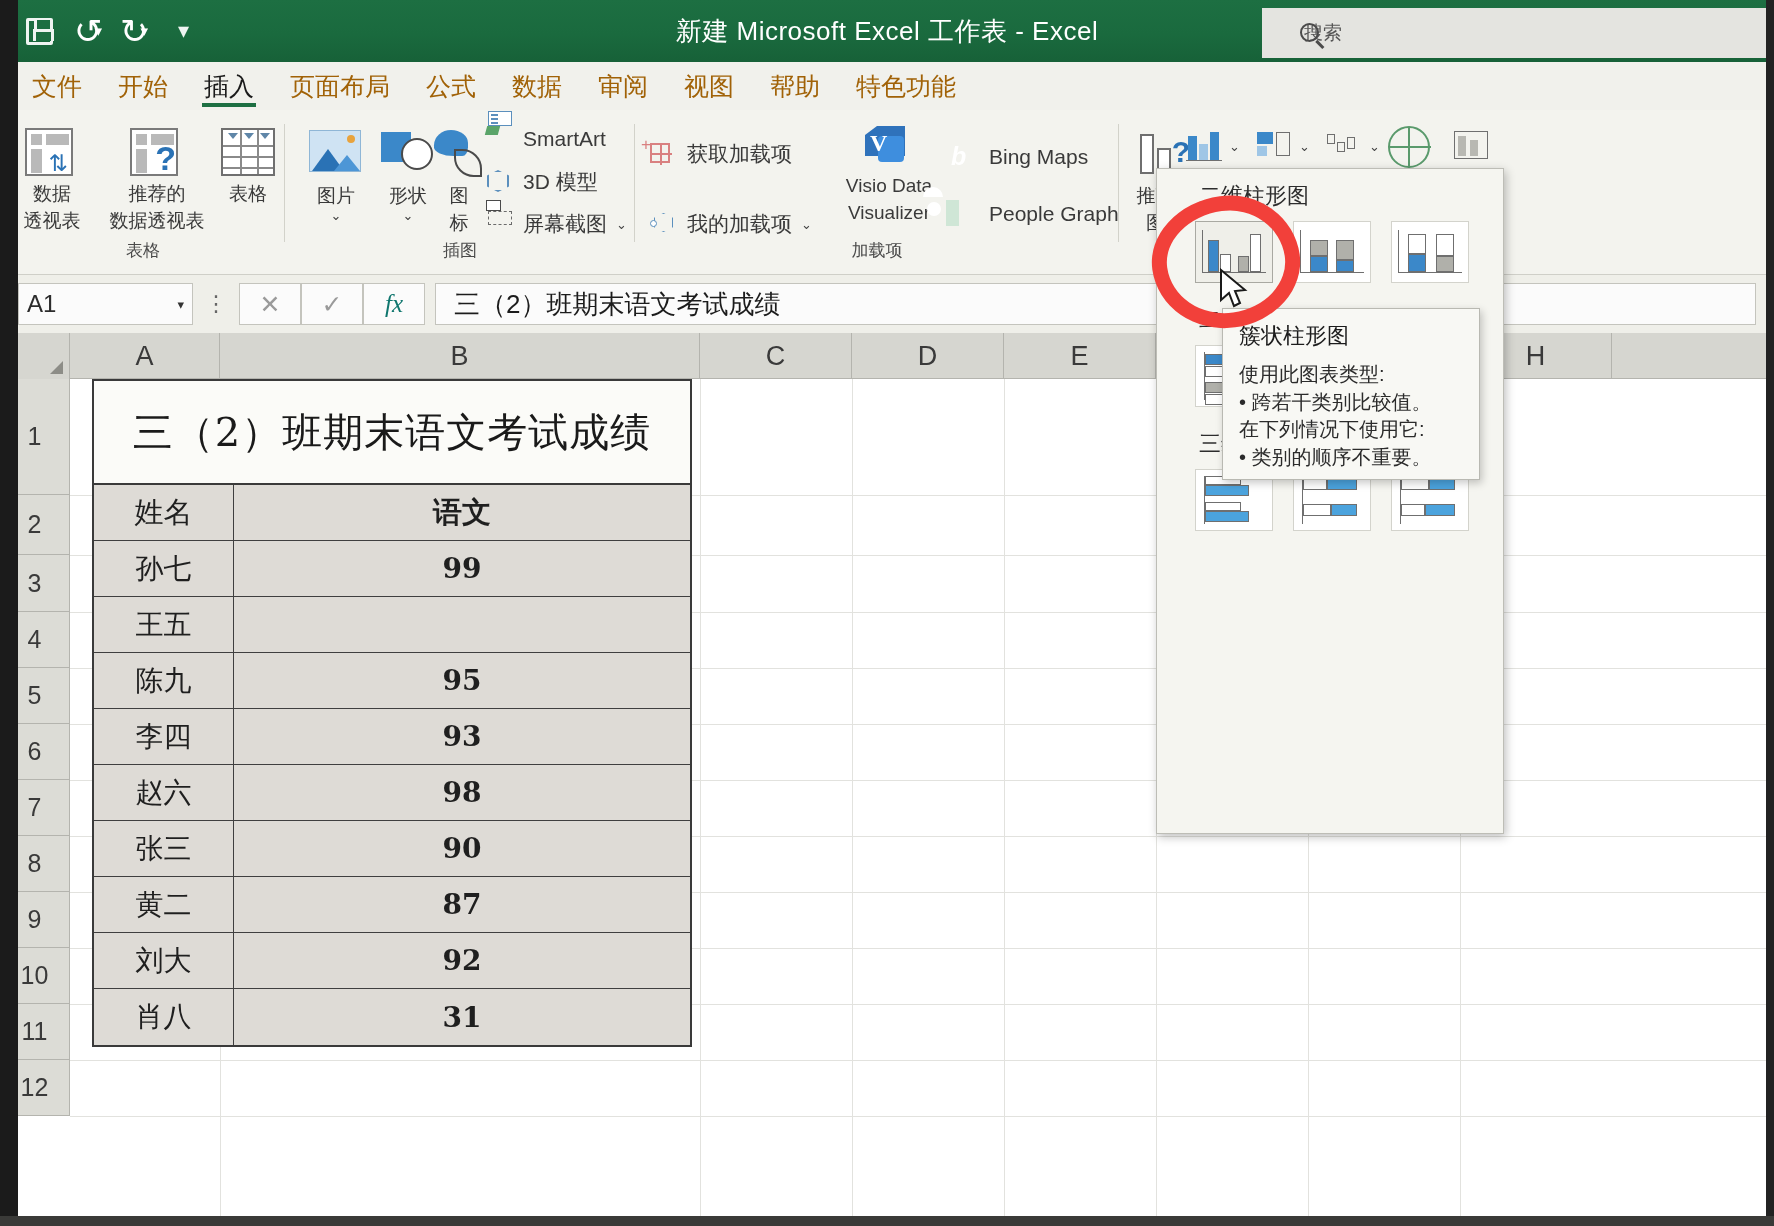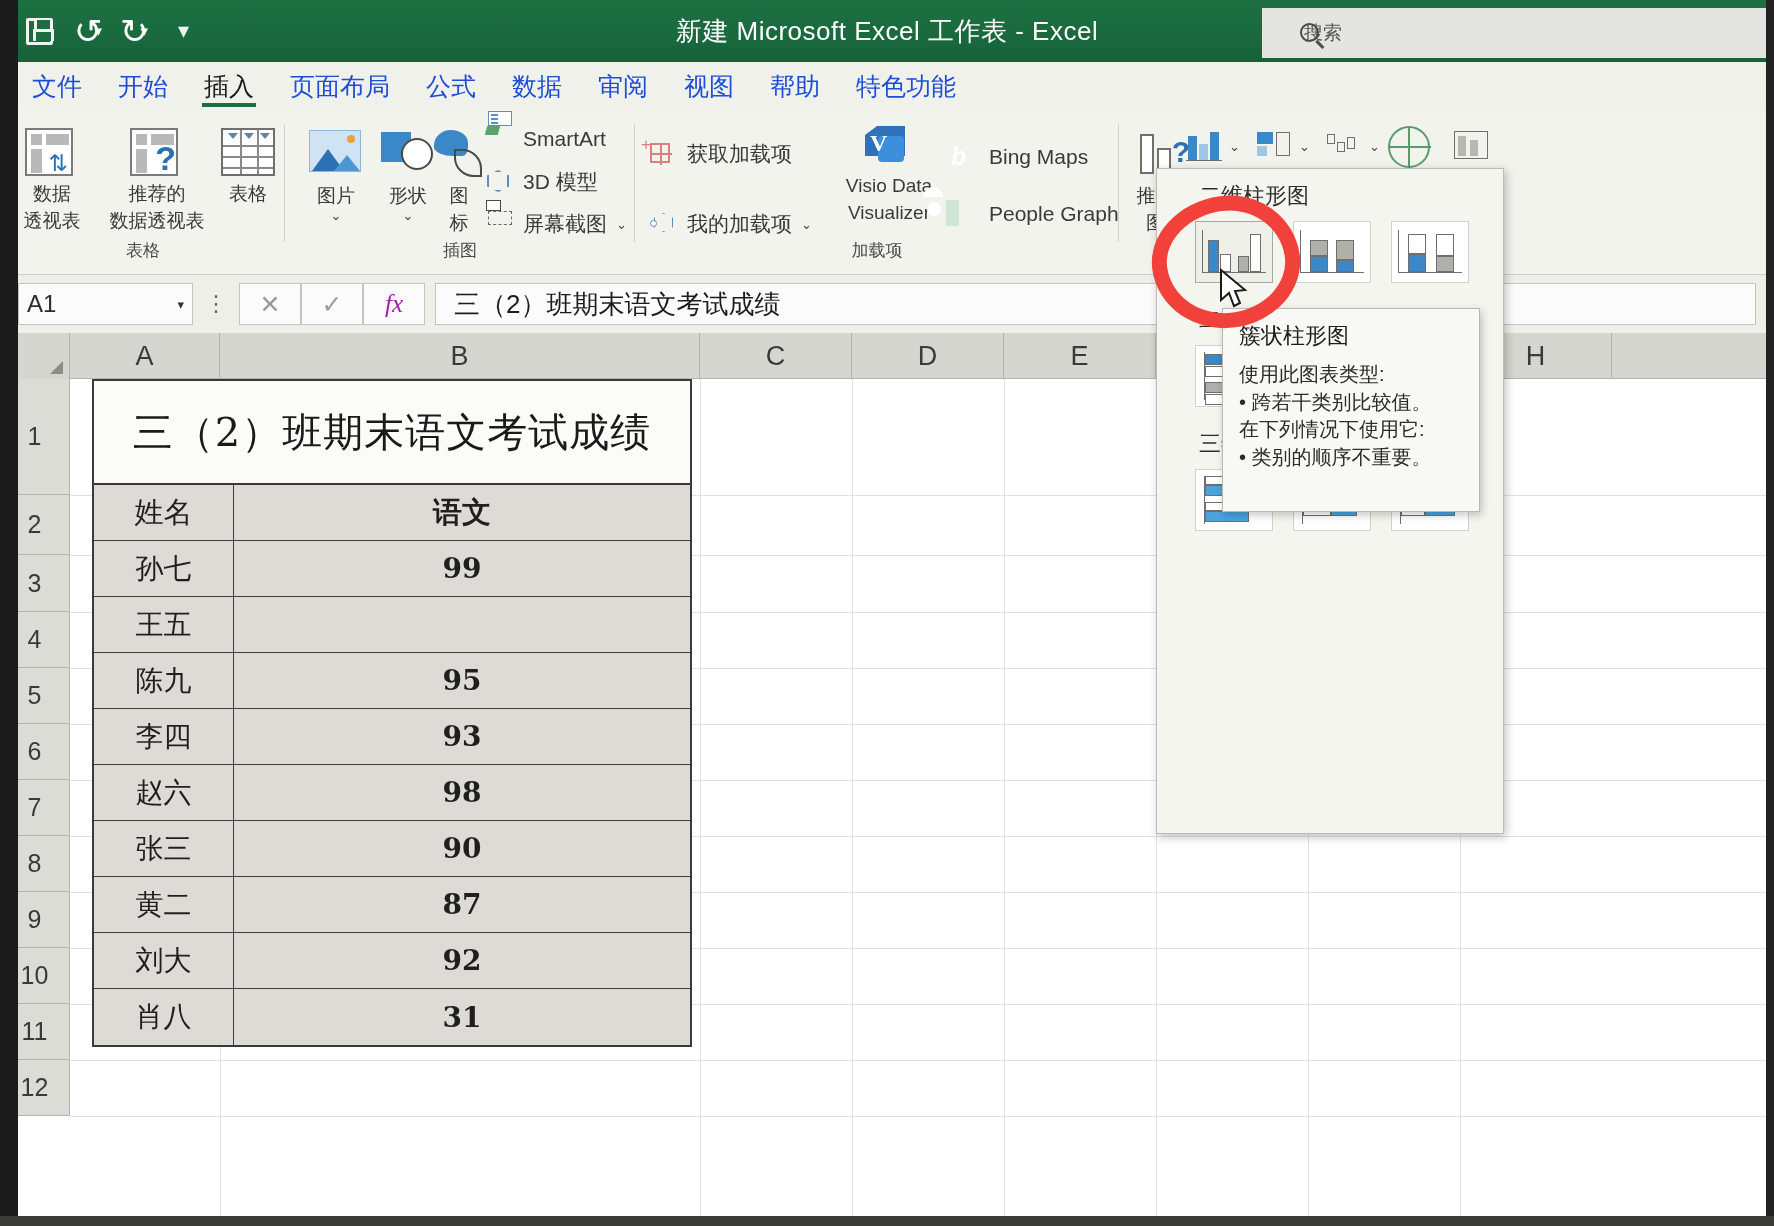--- a/index.html
+++ b/index.html
@@ -63,21 +63,21 @@
     content:""; position:absolute; right:-8px; bottom:-5px;
     width:10px; height:2.5px; background:#4b4b4b; transform:rotate(45deg);
   }
 
   
   .tabstrip {
     position:absolute; left:0; top:62px; width:1774px; height:48px;
     background:#f1f1ec; display:flex; align-items:center; padding-left:14px;
   }
   .tab {
-    font-size:25px; color:#1d4ed8; padding:0 18px; position:relative;
+    font-size:25px; color:#a16207; padding:0 18px; position:relative;
     height:48px; display:flex; align-items:center; white-space:nowrap;
   }
   .tab.active { color:#1a1a1a; }
   .tab.active::after {
     content:""; position:absolute; left:16px; right:16px; bottom:3px;
     height:4px; background:#1d6f42;
   }
 
   
   .ribbon {
@@ -200,21 +200,21 @@
     padding:0 8px; font-size:24px; color:#2c2c2c; justify-content:space-between;
   }
   .nb-caret { font-size:13px; color:#333; }
   .fb-dots { width:46px; text-align:center; font-size:22px; color:#666; }
   .fb-btns { display:flex; align-items:center; gap:0px; }
   .fb-btn {
     width:62px; height:42px; background:#fbfbfb; border:1px solid #c4c4bd;
     display:flex;align-items:center;justify-content:center;
     font-size:25px; color:#9a9a9a;
   }
-  .fb-btn.fx { font-style:italic; font-family:"Liberation Serif",serif; color:#a21caf;}
+  .fb-btn.fx { font-style:italic; font-family:"Liberation Serif",serif; color:#0f766e;}
   .fb-input {
     margin-left:10px; flex:1; height:42px; background:#fbfbfb;
     border:1px solid #c4c4bd; display:flex; align-items:center;
     padding-left:18px; font-size:26px; color:#1c1c1c; margin-right:18px;
   }
 
   
   .gridwrap {
     position:absolute; left:0; top:333px; width:1774px; height:893px;
     background:#ffffff; overflow:hidden;
@@ -284,21 +284,21 @@
   .dd-more {
     position:absolute; left:0; right:0; bottom:0; height:58px;
     border-top:1px solid #d8d8d1; display:flex; align-items:center;
     gap:16px; padding-left:26px; font-size:22px; color:#2d2d2d;
   }
   .more-ico{width:34px;height:28px;position:relative;}
   .more-ico i{position:absolute;bottom:0;border:1.4px solid #6f6f6f;}
 
   
   .tooltip {
-    position:absolute; left:1222px; top:308px; width:258px; height:204px;
+    position:absolute; left:1222px; top:308px; width:258px; height:172px;
     background:#f8f8f4; border:1px solid #b9b9b2;
     box-shadow:2px 3px 8px rgba(0,0,0,.22); z-index:60;
     padding:12px 14px 0 16px;
   }
   .tt-title { font-size:22px; color:#1c1c1c; margin-bottom:10px;}
   .tt-line { font-size:20px; color:#2b2b2b; line-height:1.38; }
 
   
   .cursor { position:absolute; left:1219px; top:268px; z-index:70; }
 

